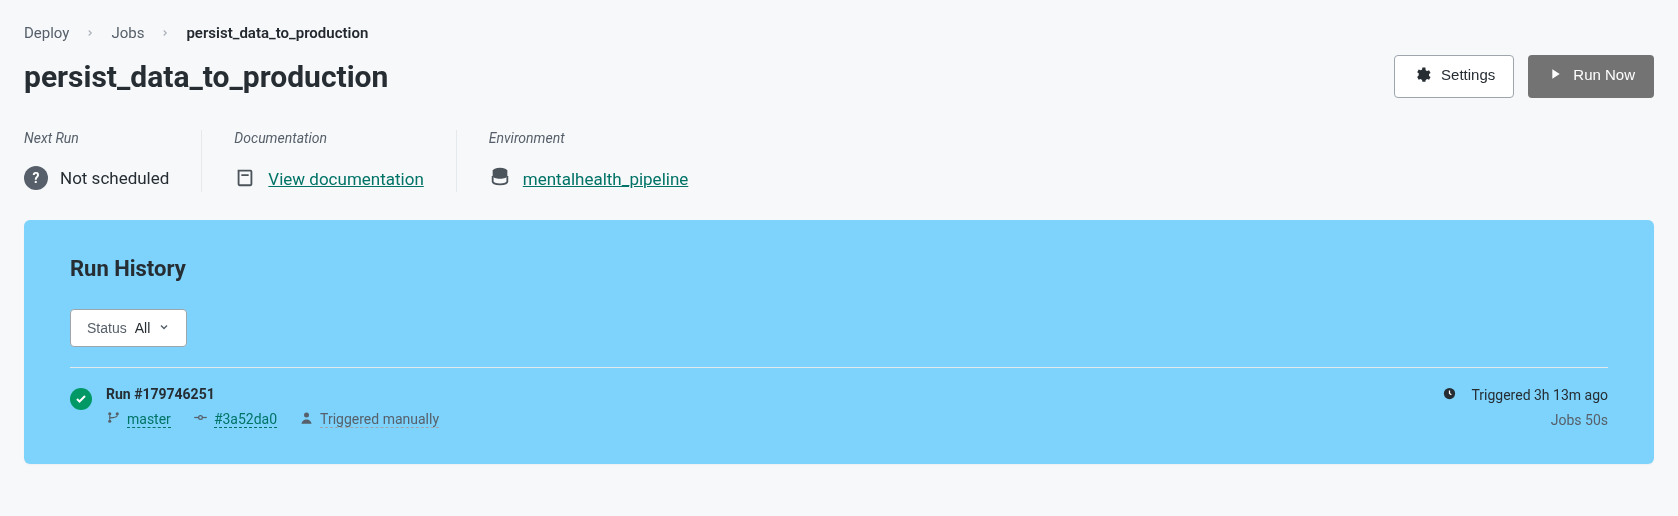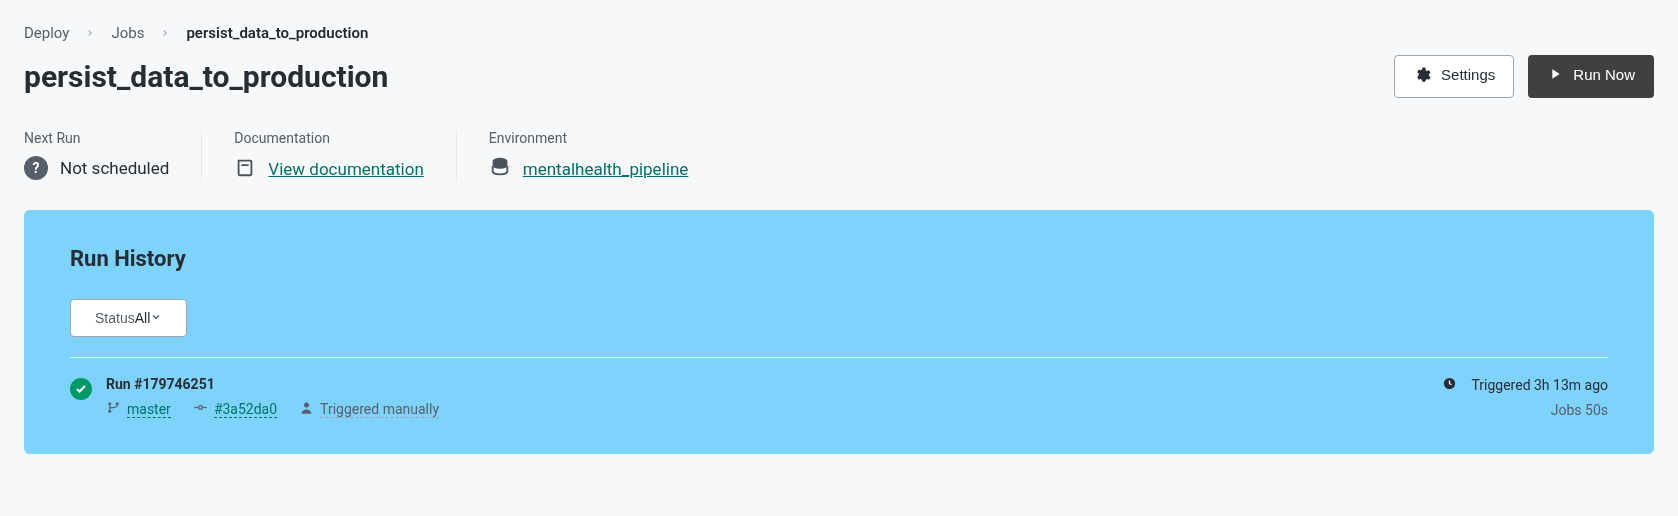--- a/index.html
+++ b/index.html
@@ -42,38 +42,39 @@
       font-weight: 400;
       cursor: pointer;
       border: 1px solid transparent;
     }
     .btn-outline {
       background: #fff;
       border-color: #9ea5ad;
       color: #262d33;
     }
     .btn-primary {
-      background: #404040;
+      background: #737373;
       color: #fff;
     }
     .info-row {
       display: flex;
       gap: 0;
       margin-bottom: 28px;
     }
     .info-item {
       padding-right: 32px;
       border-right: 1px solid #e6e9ec;
       margin-right: 32px;
     }
     .info-item:last-child { border-right: none; margin-right: 0; }
     .info-label {
       font-size: 14px;
       color: #57606a;
-      margin-bottom: 10px;
+      margin-bottom: 20px;
+      font-style: italic;
     }
     .info-value {
       display: flex;
       align-items: center;
       gap: 12px;
       font-size: 17px;
       color: #262d33;
     }
     .info-value .link {
       color: #007366;
@@ -90,22 +91,22 @@
     .card {
       background: #7dd3fc;
       border-radius: 6px;
       padding: 36px 46px;
       box-shadow: 0 1px 2px rgba(0,0,0,.04);
     }
     .card-title { font-size: 22px; font-weight: 700; margin-bottom: 28px; }
     .filter-btn {
       display: inline-flex;
       align-items: center;
-      gap: 0;
-      padding: 10px 24px;
+      gap: 8px;
+      padding: 10px 16px;
       border: 1px solid #9ea5ad;
       border-radius: 4px;
       background: #fff;
       font-size: 14px;
       color: #262d33;
       cursor: pointer;
     }
     .filter-btn .muted { color: #57606a; }
     .divider { height: 1px; background: #e6e9ec; margin: 20px 0 18px; }
     .run-row {

